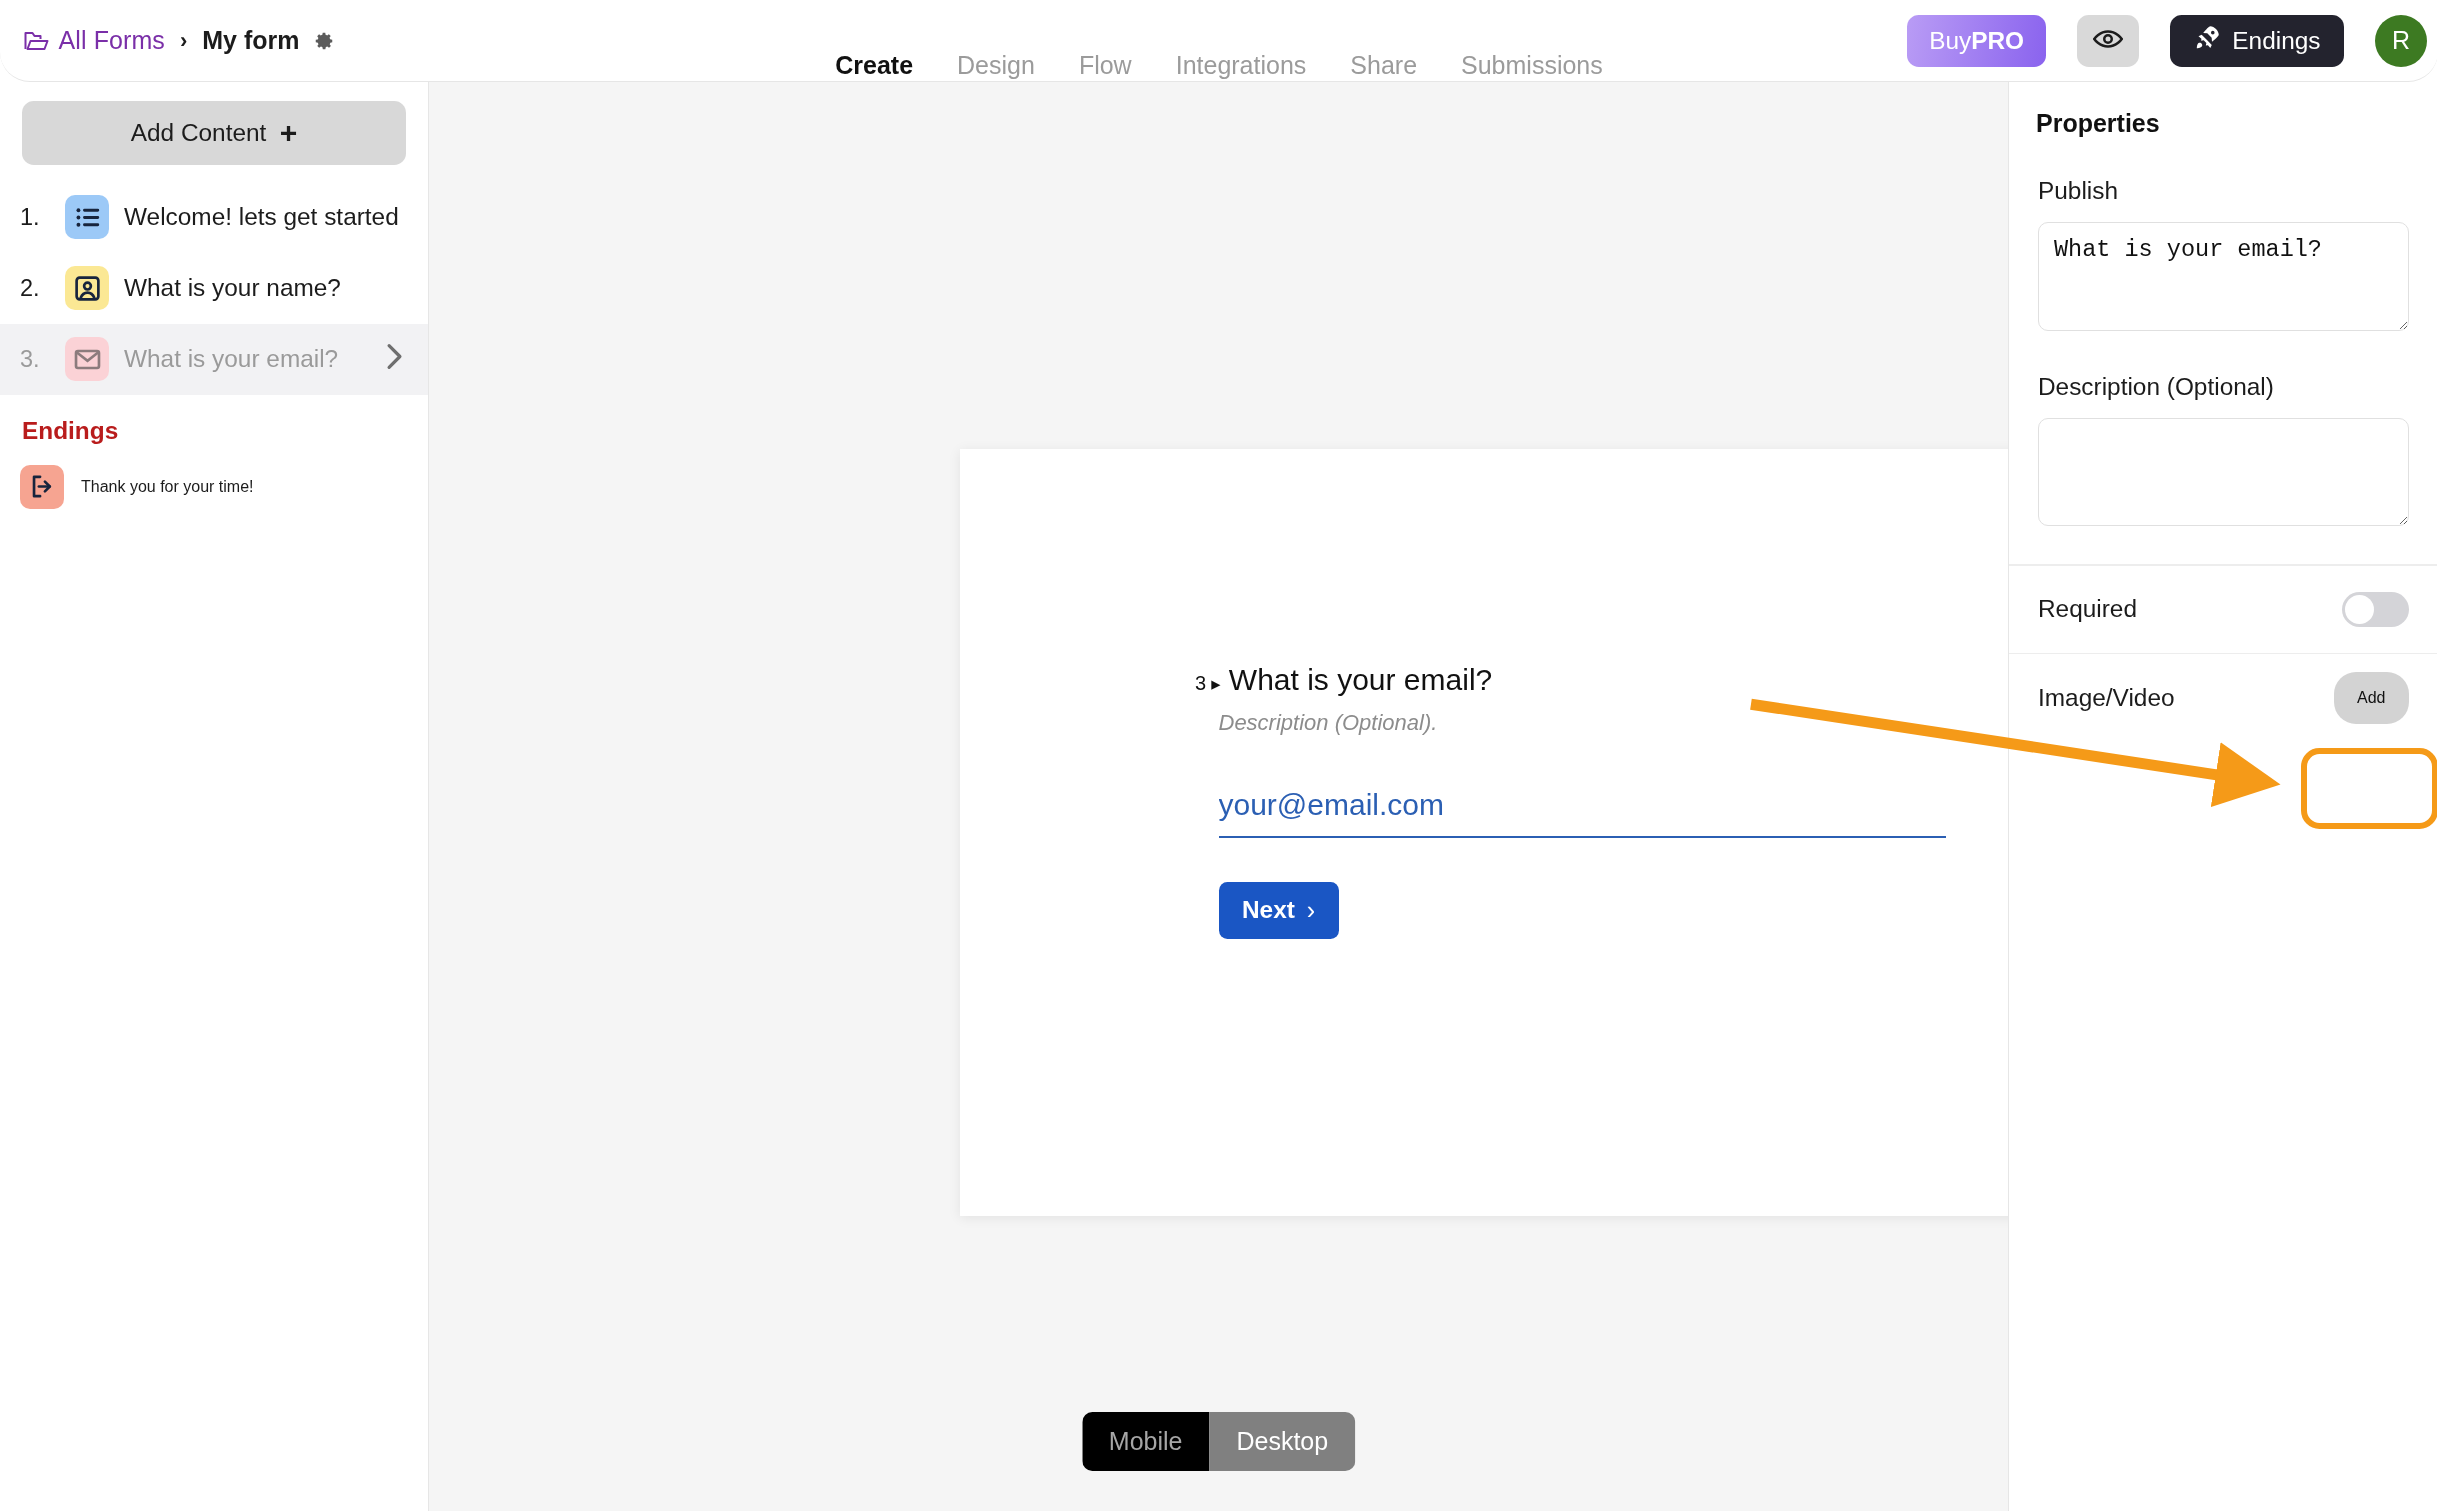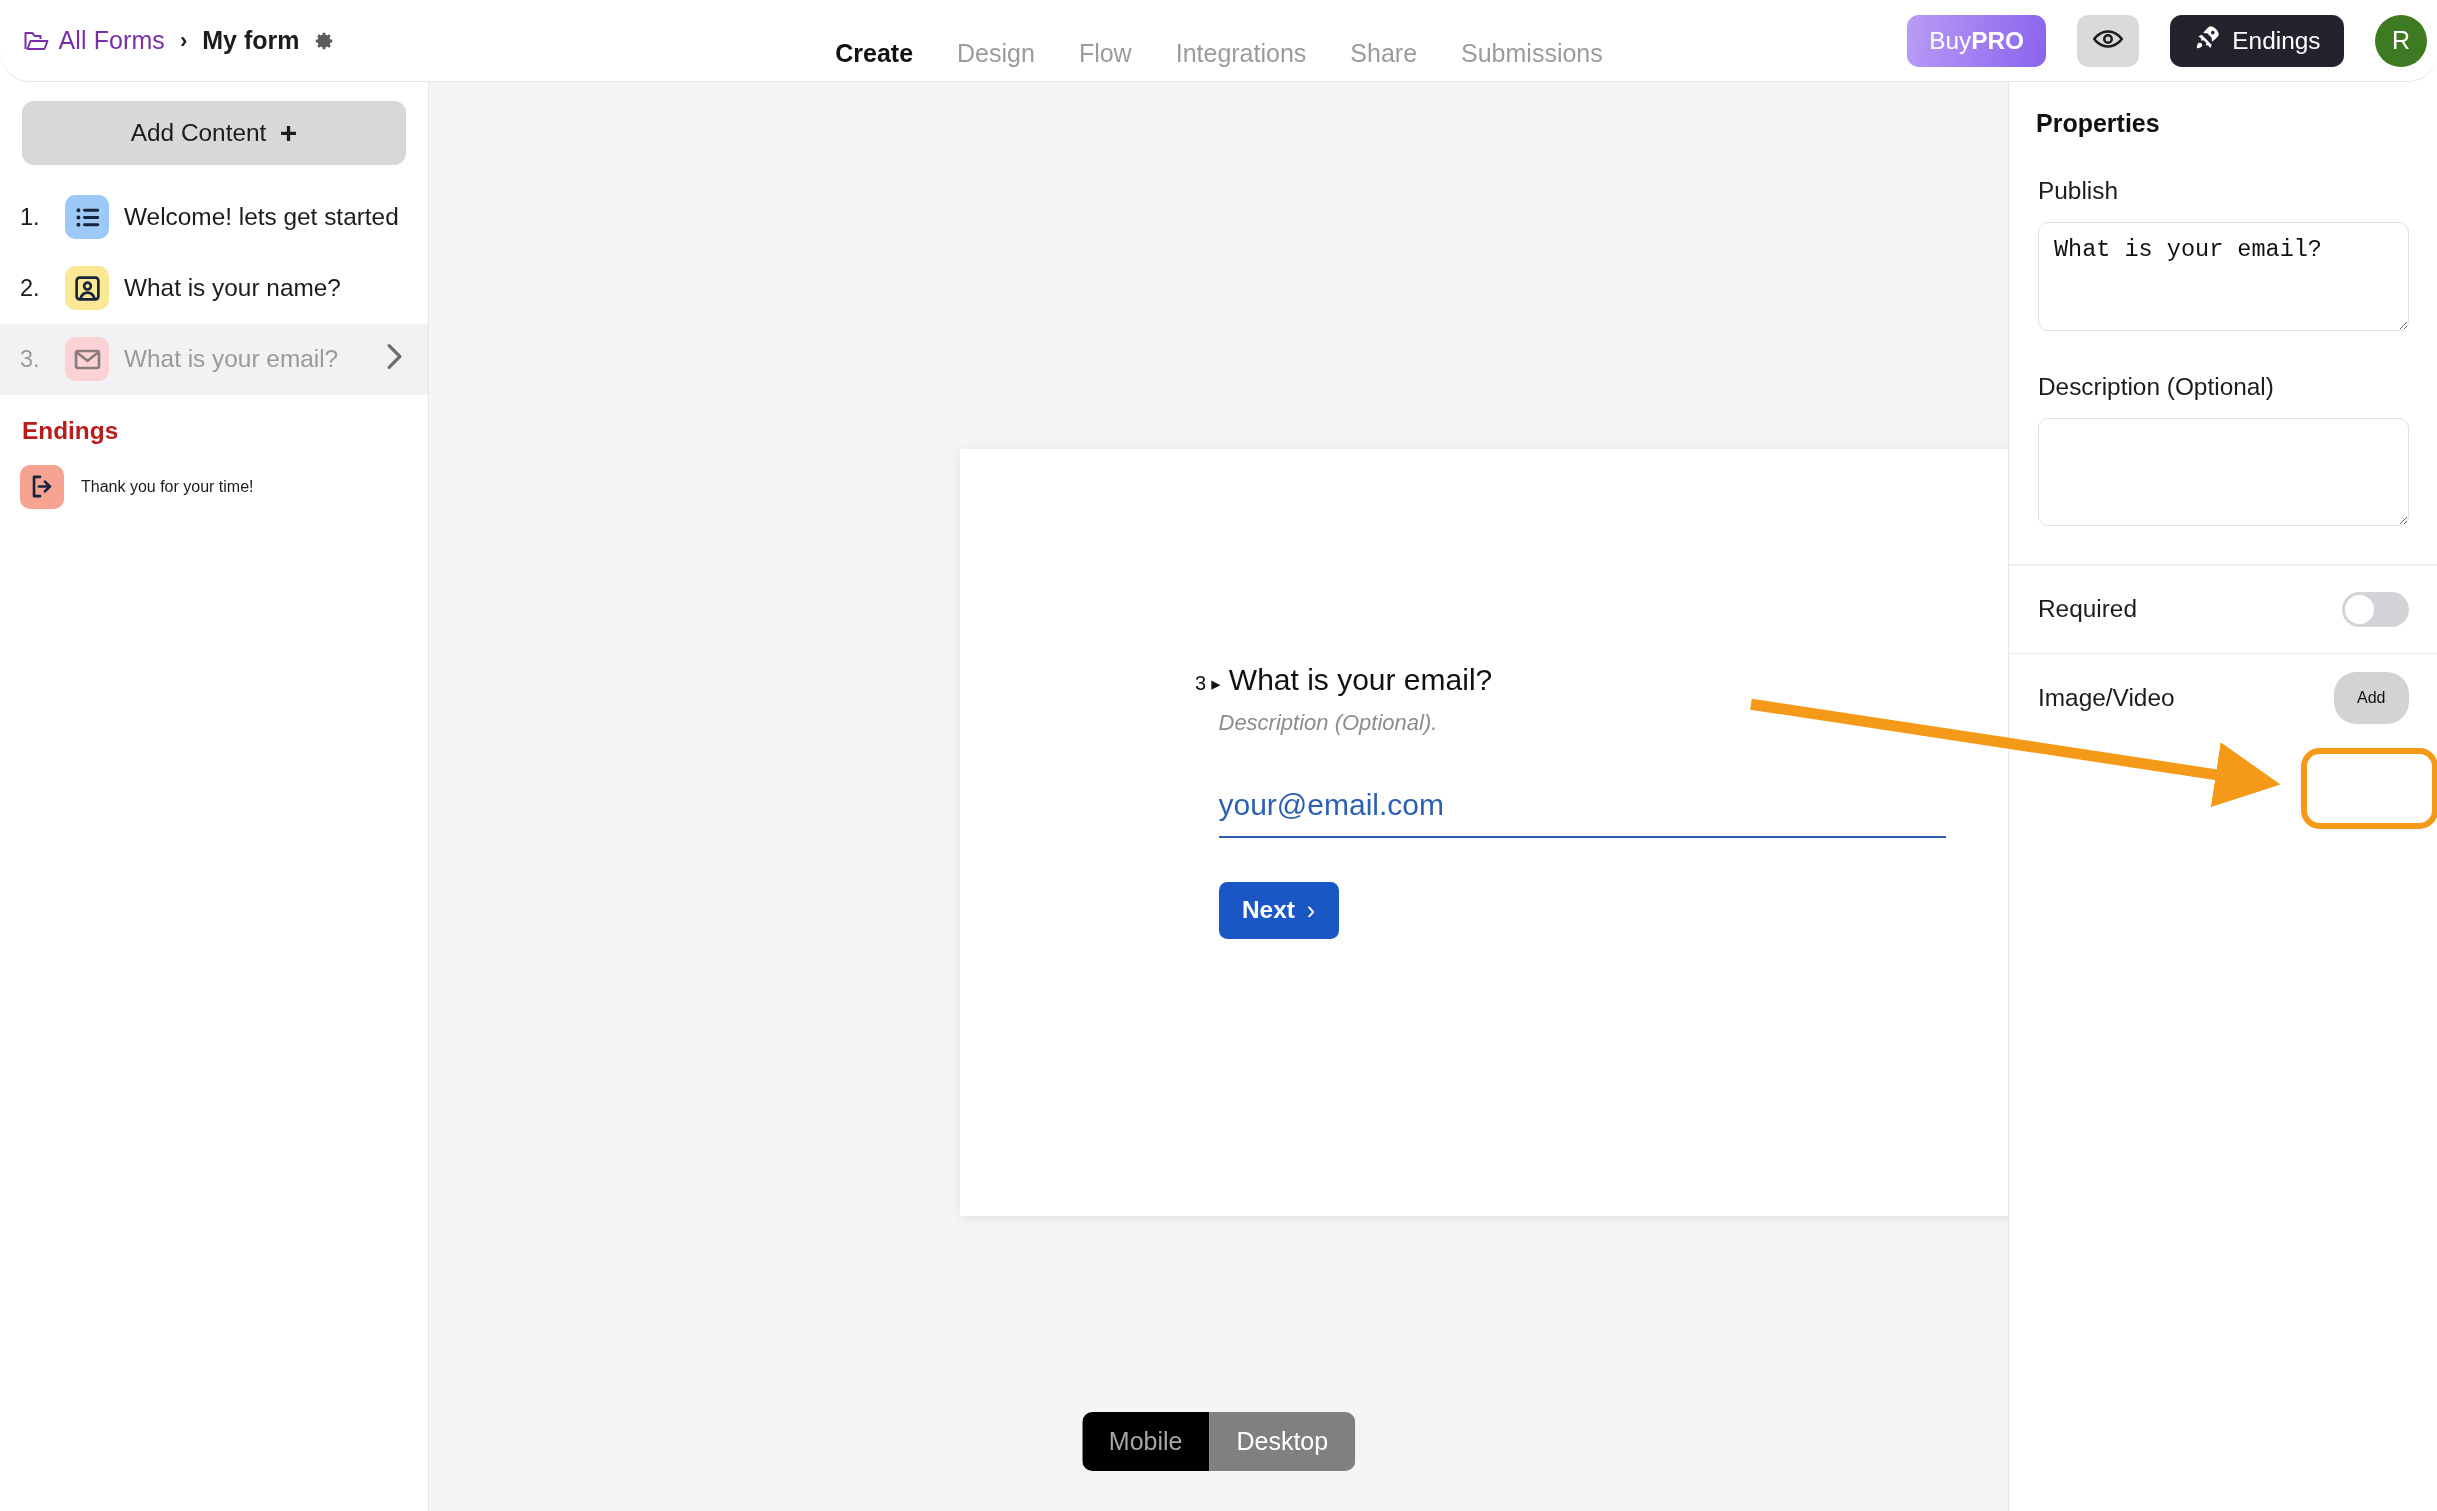--- a/index.html
+++ b/index.html
@@ -22,21 +22,21 @@
   }
   .breadcrumb { display: flex; align-items: center; padding-left: 23.5px; gap: 10px; }
   .folder-icon { width: 25px; height: 22px; display: block; }
   .crumb-all { color: #7a2fa8; font-size: 25px; letter-spacing: 0.1px; cursor: pointer; }
   .crumb-sep { color: #1c1c1c; font-size: 22px; font-weight: 700; margin: 0 5px; }
   .crumb-form { color: #1c1c1c; font-size: 25px; font-weight: 600; }
   .gear-icon { width: 22px; height: 22px; display: block; margin-left: 3.4px; }
 
   .tabs {
     position: absolute; left: 50%; transform: translateX(-50%);
-    top: 0; height: 106px; display: flex; align-items: center; gap: 0;
+    top: 12px; height: 106px; display: flex; align-items: center; gap: 0;
   }
   .tab {
     font-size: 25px; color: #9b9b9b; padding: 0 22px;
     height: 82px; display: flex; align-items: center; cursor: pointer;
     position: relative; white-space: nowrap;
   }
   .tab.active { color: #111111; font-weight: 700; }
   .tab.active::after {
     content: ""; position: absolute; left: 17px; right: 17px; bottom: 0;
     height: 5px; background: #1c1c1c; border-radius: 1.7px;

